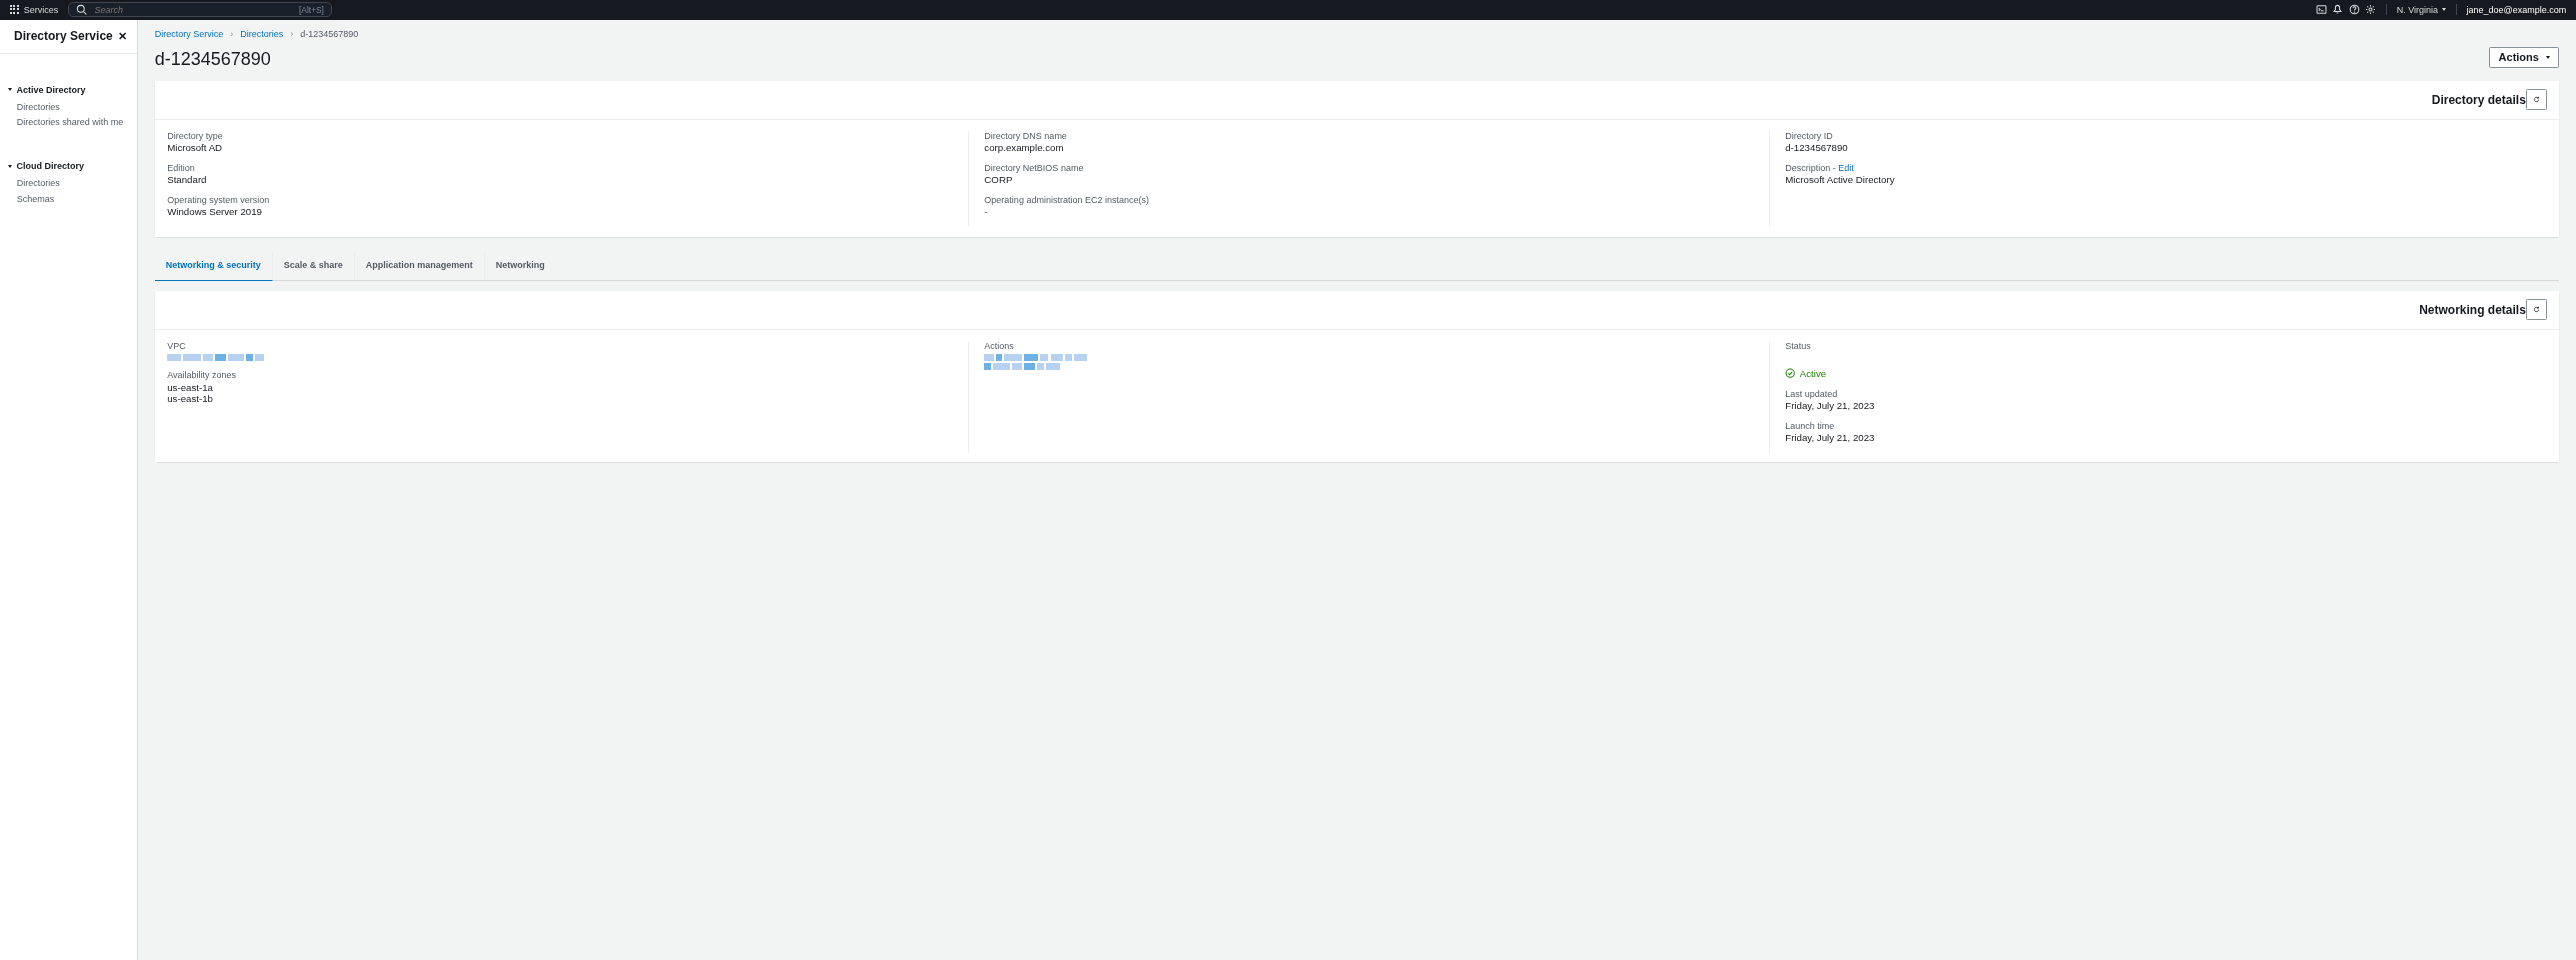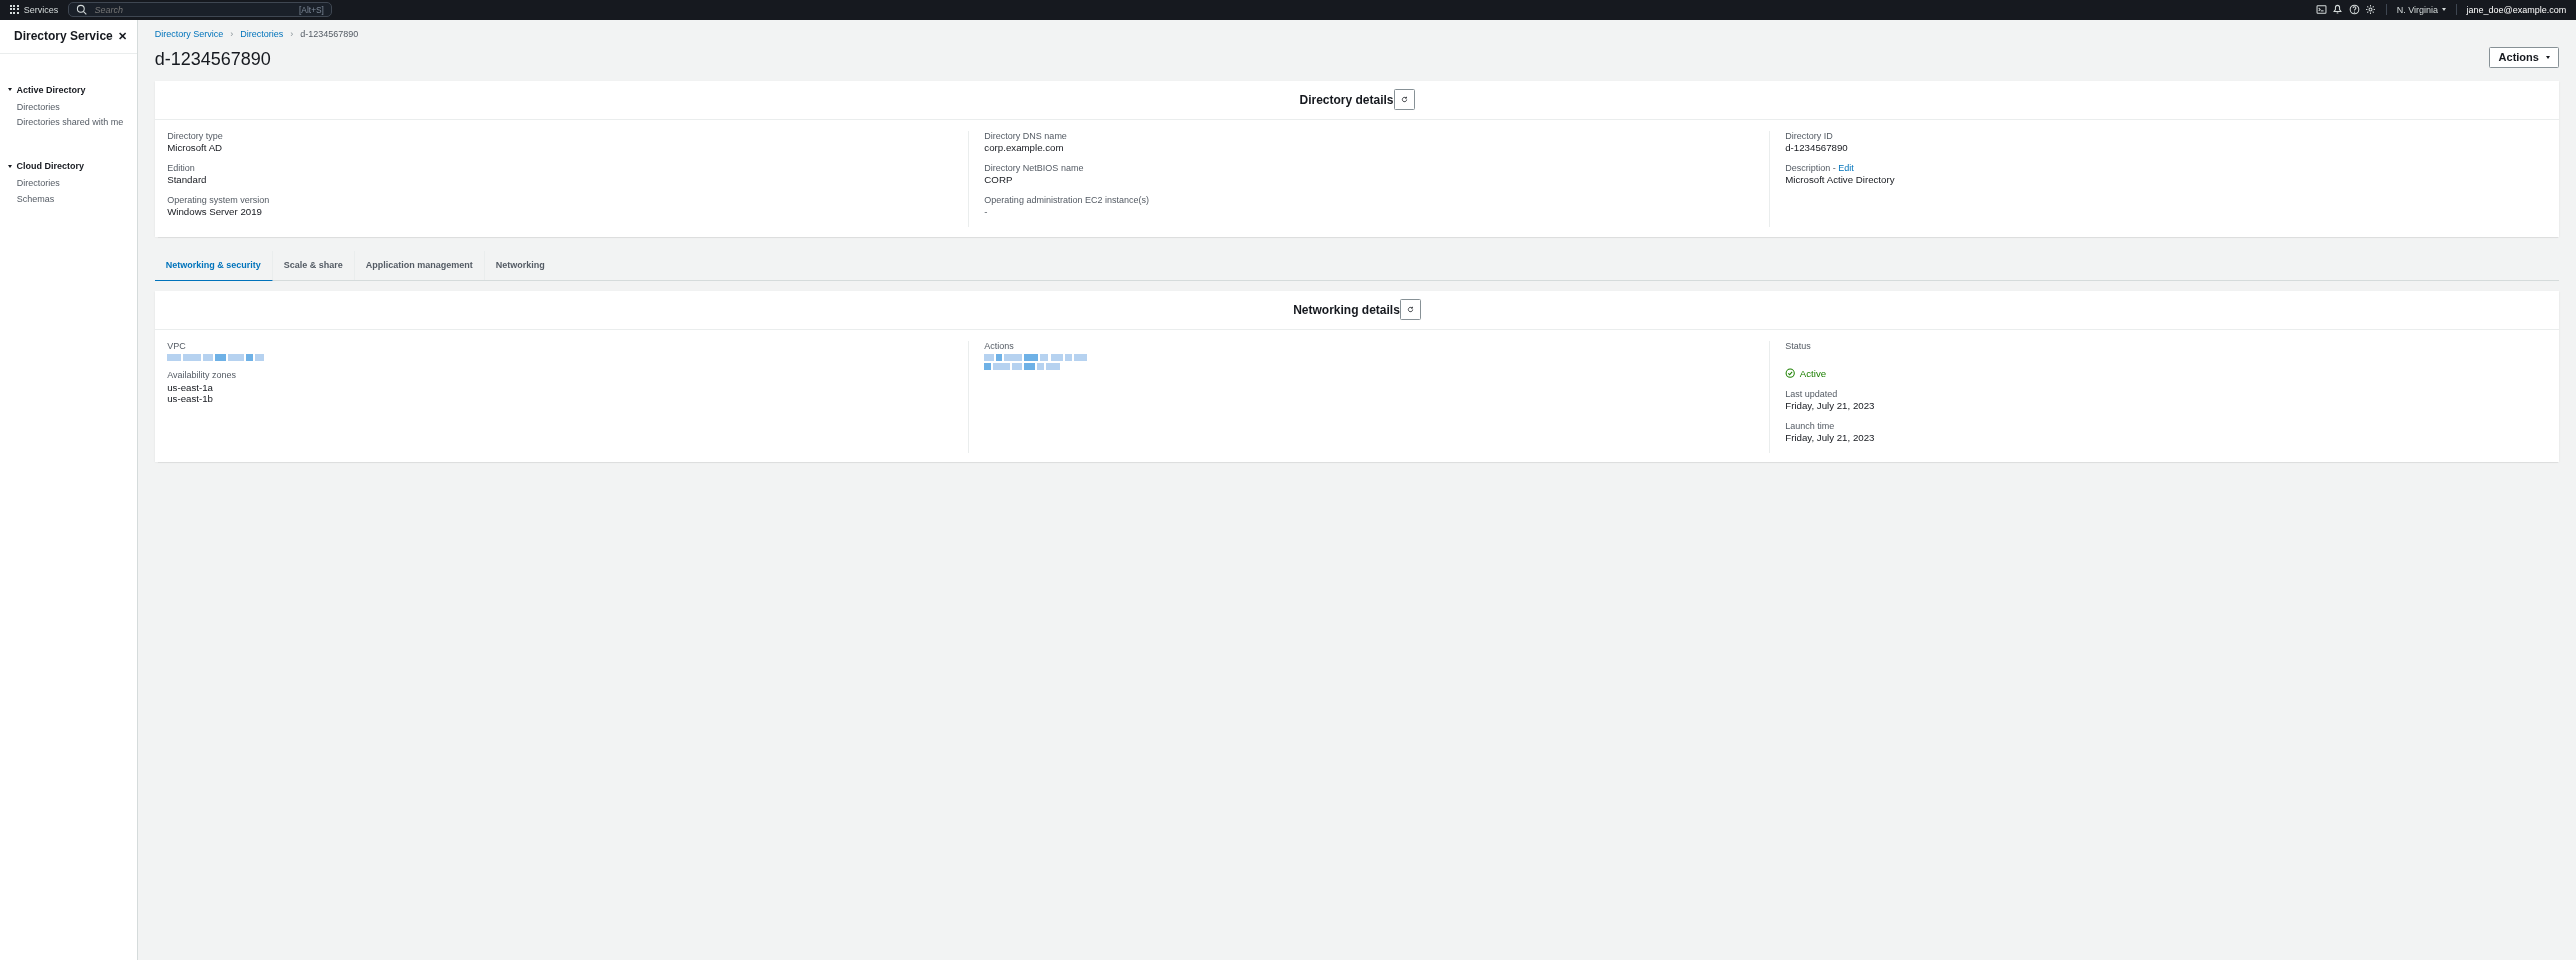--- a/index.html
+++ b/index.html
@@ -95,21 +95,21 @@
     background:#fff; border:0.7px solid #879196; border-radius:1.4px;
     padding:3.5px 8.4px; font-size:11px; font-weight:700; cursor:pointer;
     display:flex; align-items:center; gap:7px; color:#16191f;
   }
 
   .panel {
     margin:0 16.7px 14px 16.7px; background:#fff;
     box-shadow:0 0.7px 0.7px rgba(0,0,0,0.06), 0 0.7px 2.1px rgba(0,0,0,0.08);
   }
   .panel-header {
-    display:flex; align-items:center; justify-content:center;
+    display:flex; align-items:center; justify-content:flex-end;
     padding:8.4px 12.5px; border-bottom:0.7px solid var(--border-light);
   }
   .panel-title { font-size:12px; font-weight:700; }
   .refresh-btn {
     width:21px; height:21px; border:0.7px solid #879196; border-radius:1.4px; background:#fff;
     display:flex; align-items:center; justify-content:center; cursor:pointer;
   }
   .refresh-btn svg { width:11px; height:11px; stroke:#16191f; fill:none; stroke-width:1.8; }
 
   .details-grid {

